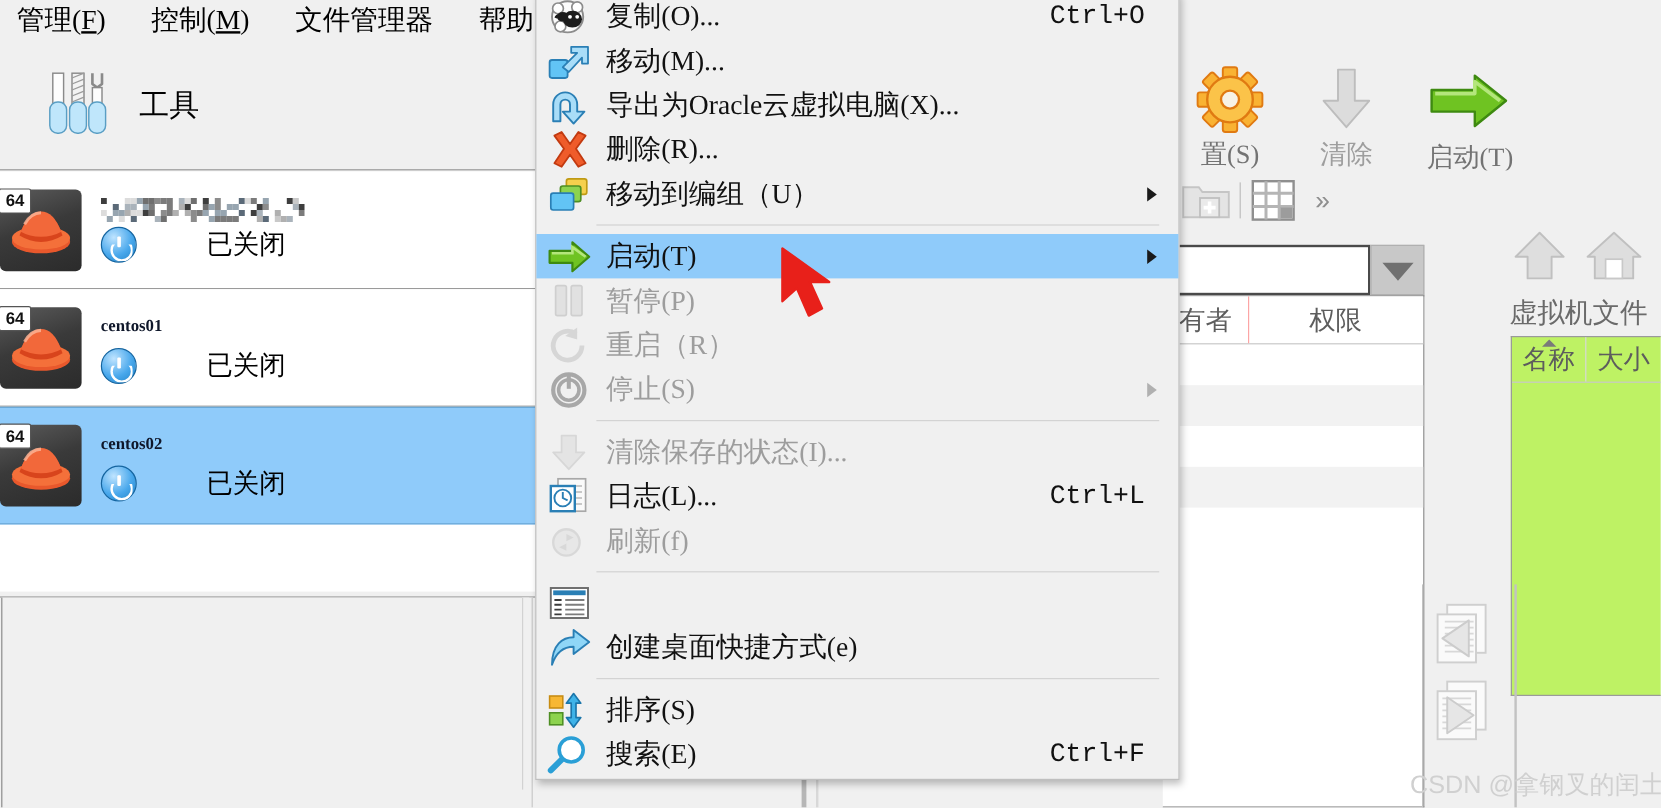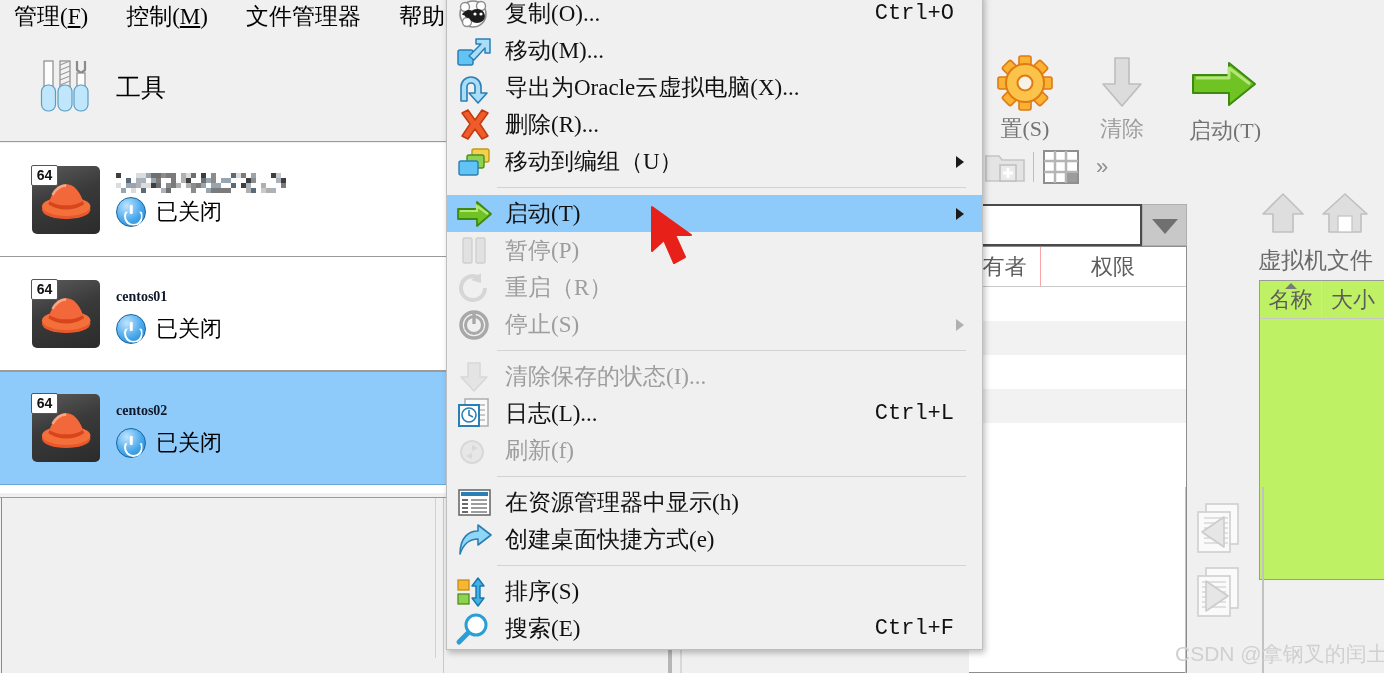--- a/index.html
+++ b/index.html
@@ -40,32 +40,31 @@
   #tools-icon { width: 62px; height: 62px; margin-left: 36px; position: relative; }
   #tools-label { font-size: 25px; margin-left: 18px; color:#000; }
 
   
   #vm-list {
     position: absolute; left: 0; top: 143px; width: 447px; height: 350px;
     background: #ffffff;
   }
   .vm-row {
     position: relative;
-    height: 114px;
+    height: 98px;
     display: flex; align-items: center;
     border-bottom: 1px solid #9a9a9a;
     background: #ffffff;
-    padding-left: 32px;
   }
   .vm-row.selected { background: #8fcbfa; border-top: 1px solid #6aa9d8; border-bottom: 1px solid #6aa9d8; }
   .vm-icon { width: 68px; height: 68px; position: relative; flex: none; }
   .vm-text { margin-left: 16px; }
   .vm-name { font-size: 14px; font-weight: bold; color: #0f172a; line-height: 26px; height: 26px; }
   .vm-name.redacted { position: relative; width: 170px; height: 20px; overflow: hidden; }
-  .vm-status { display: flex; align-items: center; margin-top: 4px; }
+  .vm-status { display: flex; align-items: center; margin-top: 4px; gap: 48px; }
   .vm-status-label { font-size: 22px; color: #000; margin-left: 10px; }
 
   
   .power-badge { width: 30px; height: 30px; border-radius: 50%; position: relative; flex: none;
       background: radial-gradient(circle at 35% 28%, #bfe4ff 0%, #49a8ec 55%, #1d7fc4 100%);
       border: 1px solid #1565a0; }
   .power-badge::before {
     content:""; position:absolute; left:50%; top:7px; width:2.5px; height:9px;
     background:#fff; transform:translateX(-50%); border-radius:1px; z-index:2;
   }
@@ -667,21 +666,20 @@
       <div class="ctx-sep"></div>
       <div class="ctx-item">
         <div class="ctx-ico">
           <div style=""><svg viewBox="0 0 40 34" width="40" height="34">
               <rect x="4" y="4" width="31" height="25" fill="#fff" stroke="#6b6b6b" stroke-width="1.6"></rect>
         <rect x="6" y="6" width="27" height="4" fill="#2a7fb5"></rect>
         <path d="M7 14 L13 14 M7 18 L13 18 M7 22 L13 22 M7 26 L13 26" stroke="#3a3a3a" stroke-width="1.6"></path>
         <path d="M16 14 L32 14 M16 18 L32 18 M16 22 L32 22 M16 26 L32 26" stroke="#7d7d7d" stroke-width="1.6"></path>
             </svg></div>
         </div>
-        <div class="ctx-label">在资源管理器中显示(h)</div>
       </div>
       <div class="ctx-item">
         <div class="ctx-ico">
           <div style=""><svg viewBox="0 0 40 34" width="40" height="34">
               <path d="M5 31 C5 14 14 8 23 8 L23 2 L36 12 L23 22 L23 16 C14 16 8 22 5 31 Z" fill="#8fd6f7" stroke="#2a7fb5" stroke-width="1.6" stroke-linejoin="round"></path>
             </svg></div>
         </div>
         <div class="ctx-label">创建桌面快捷方式(e)</div>
       </div>
       <div class="ctx-sep"></div>

